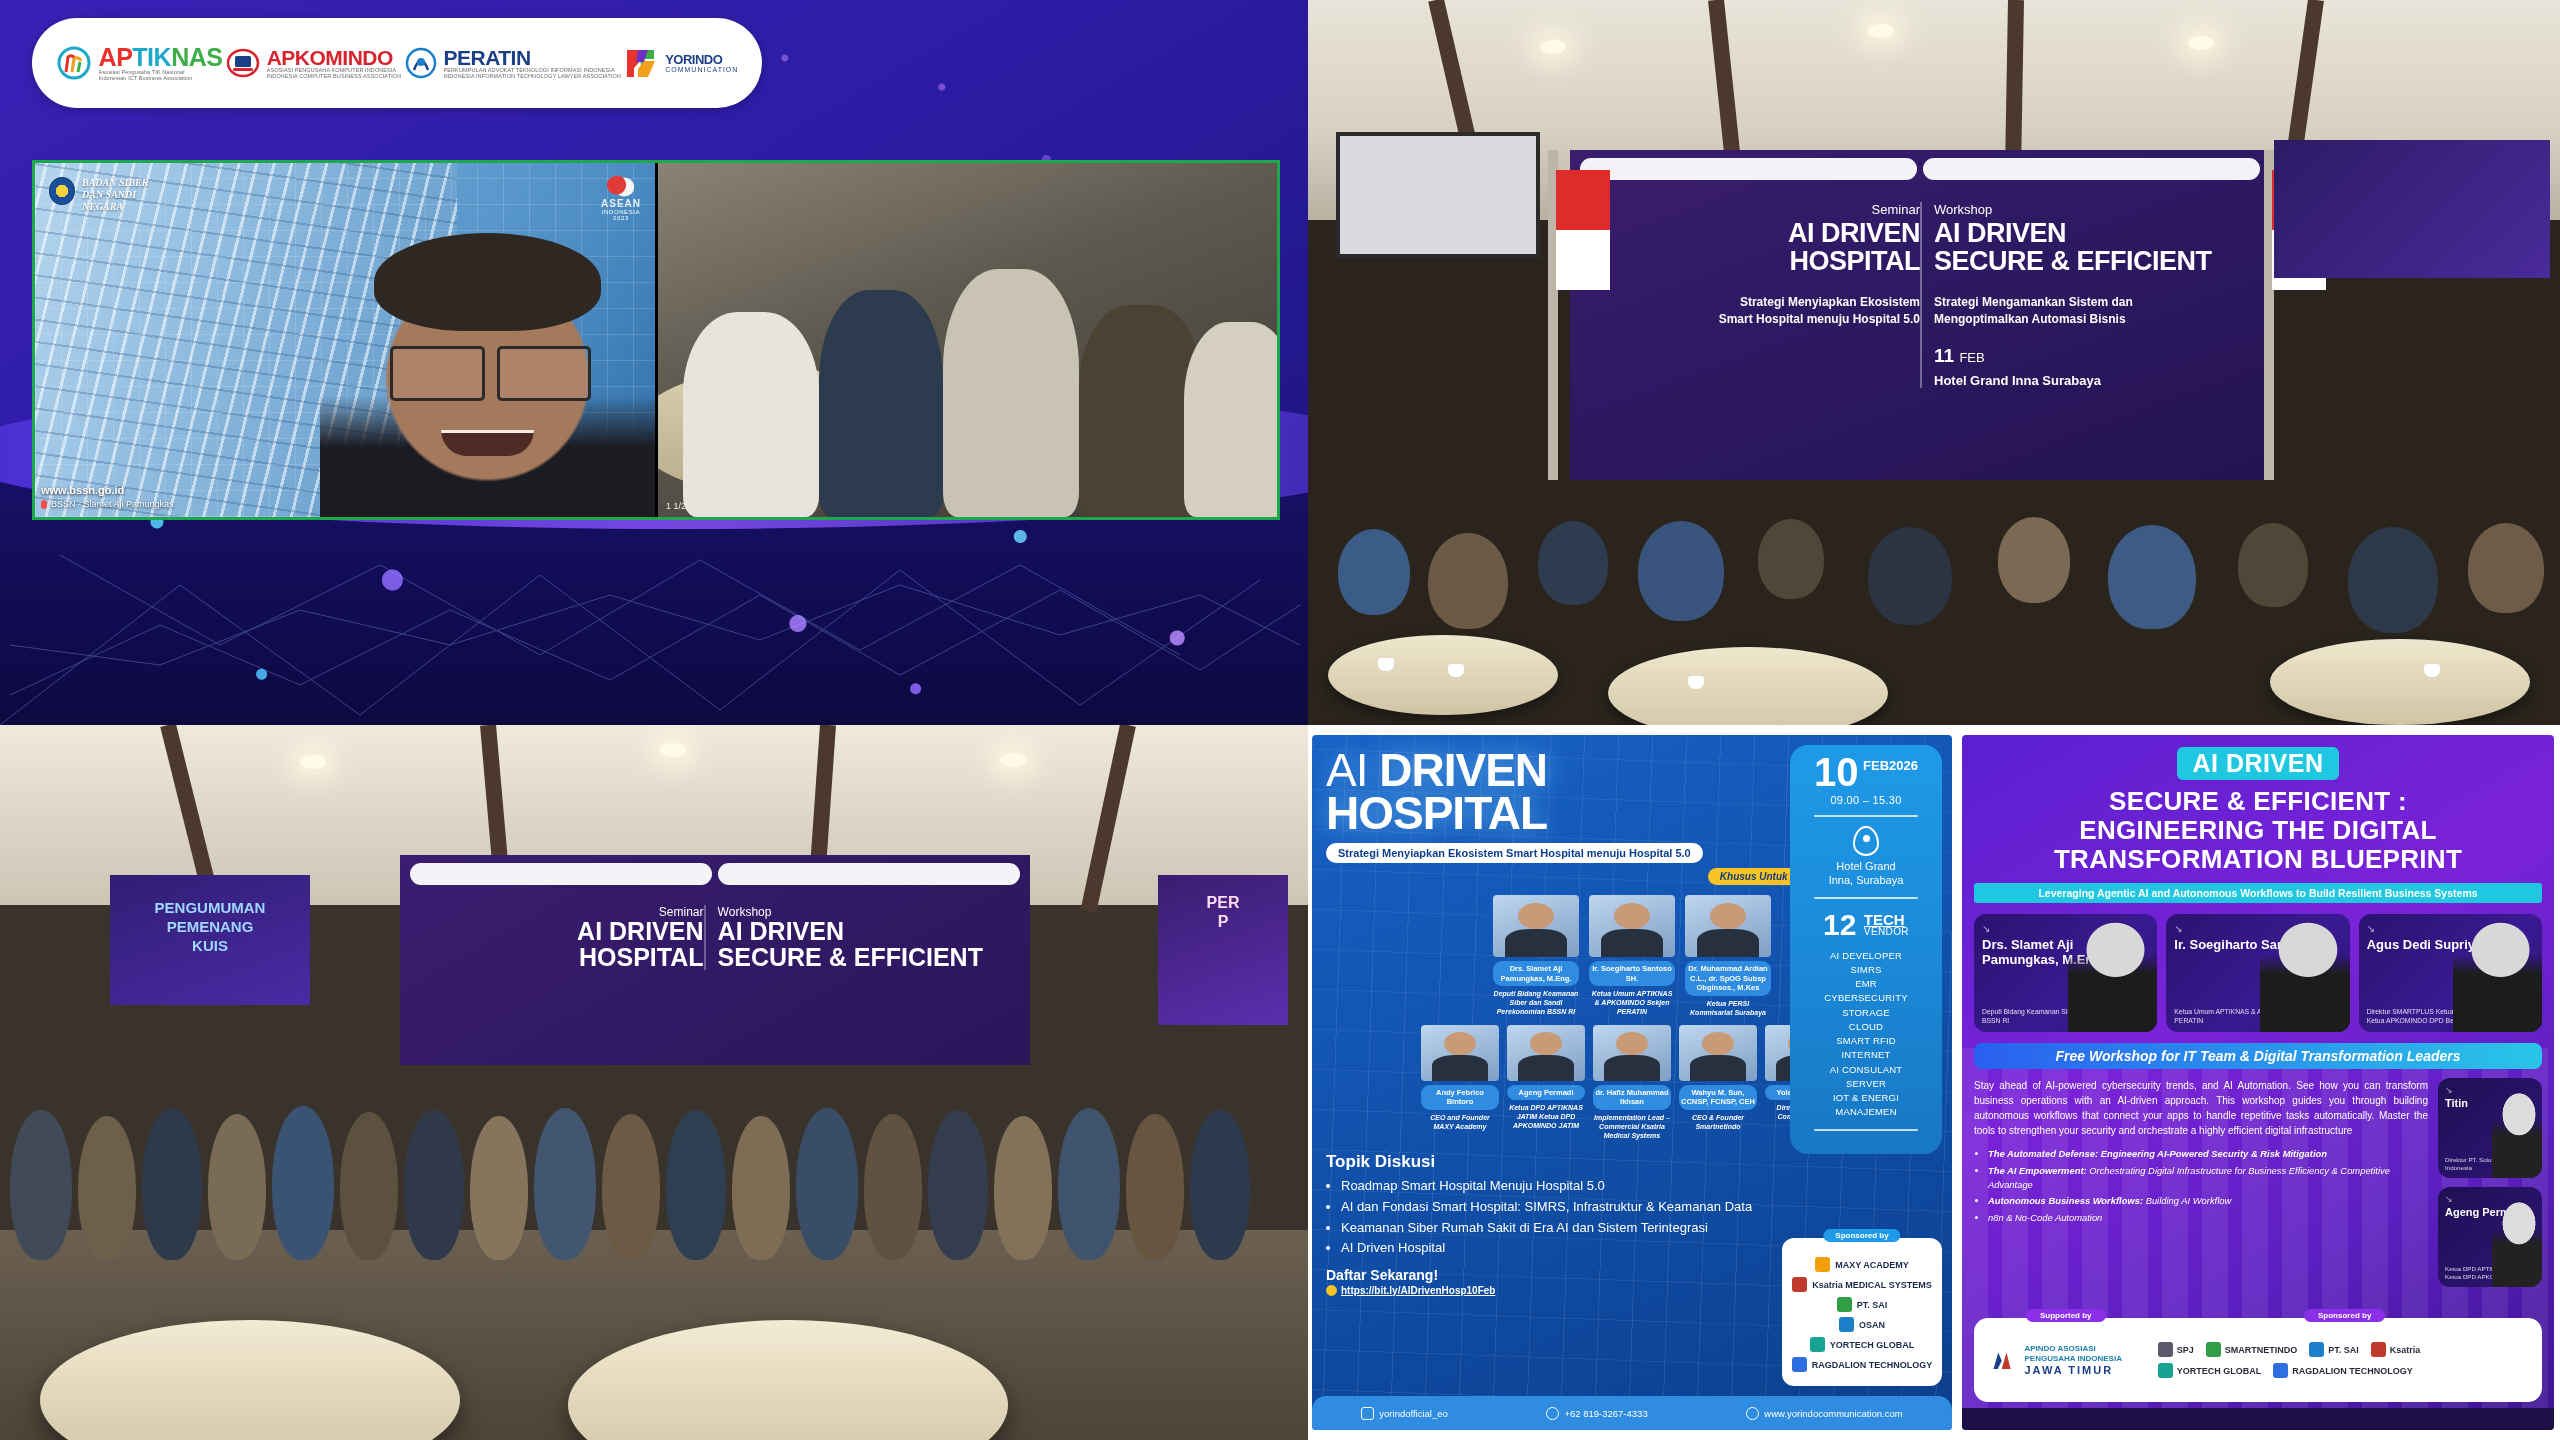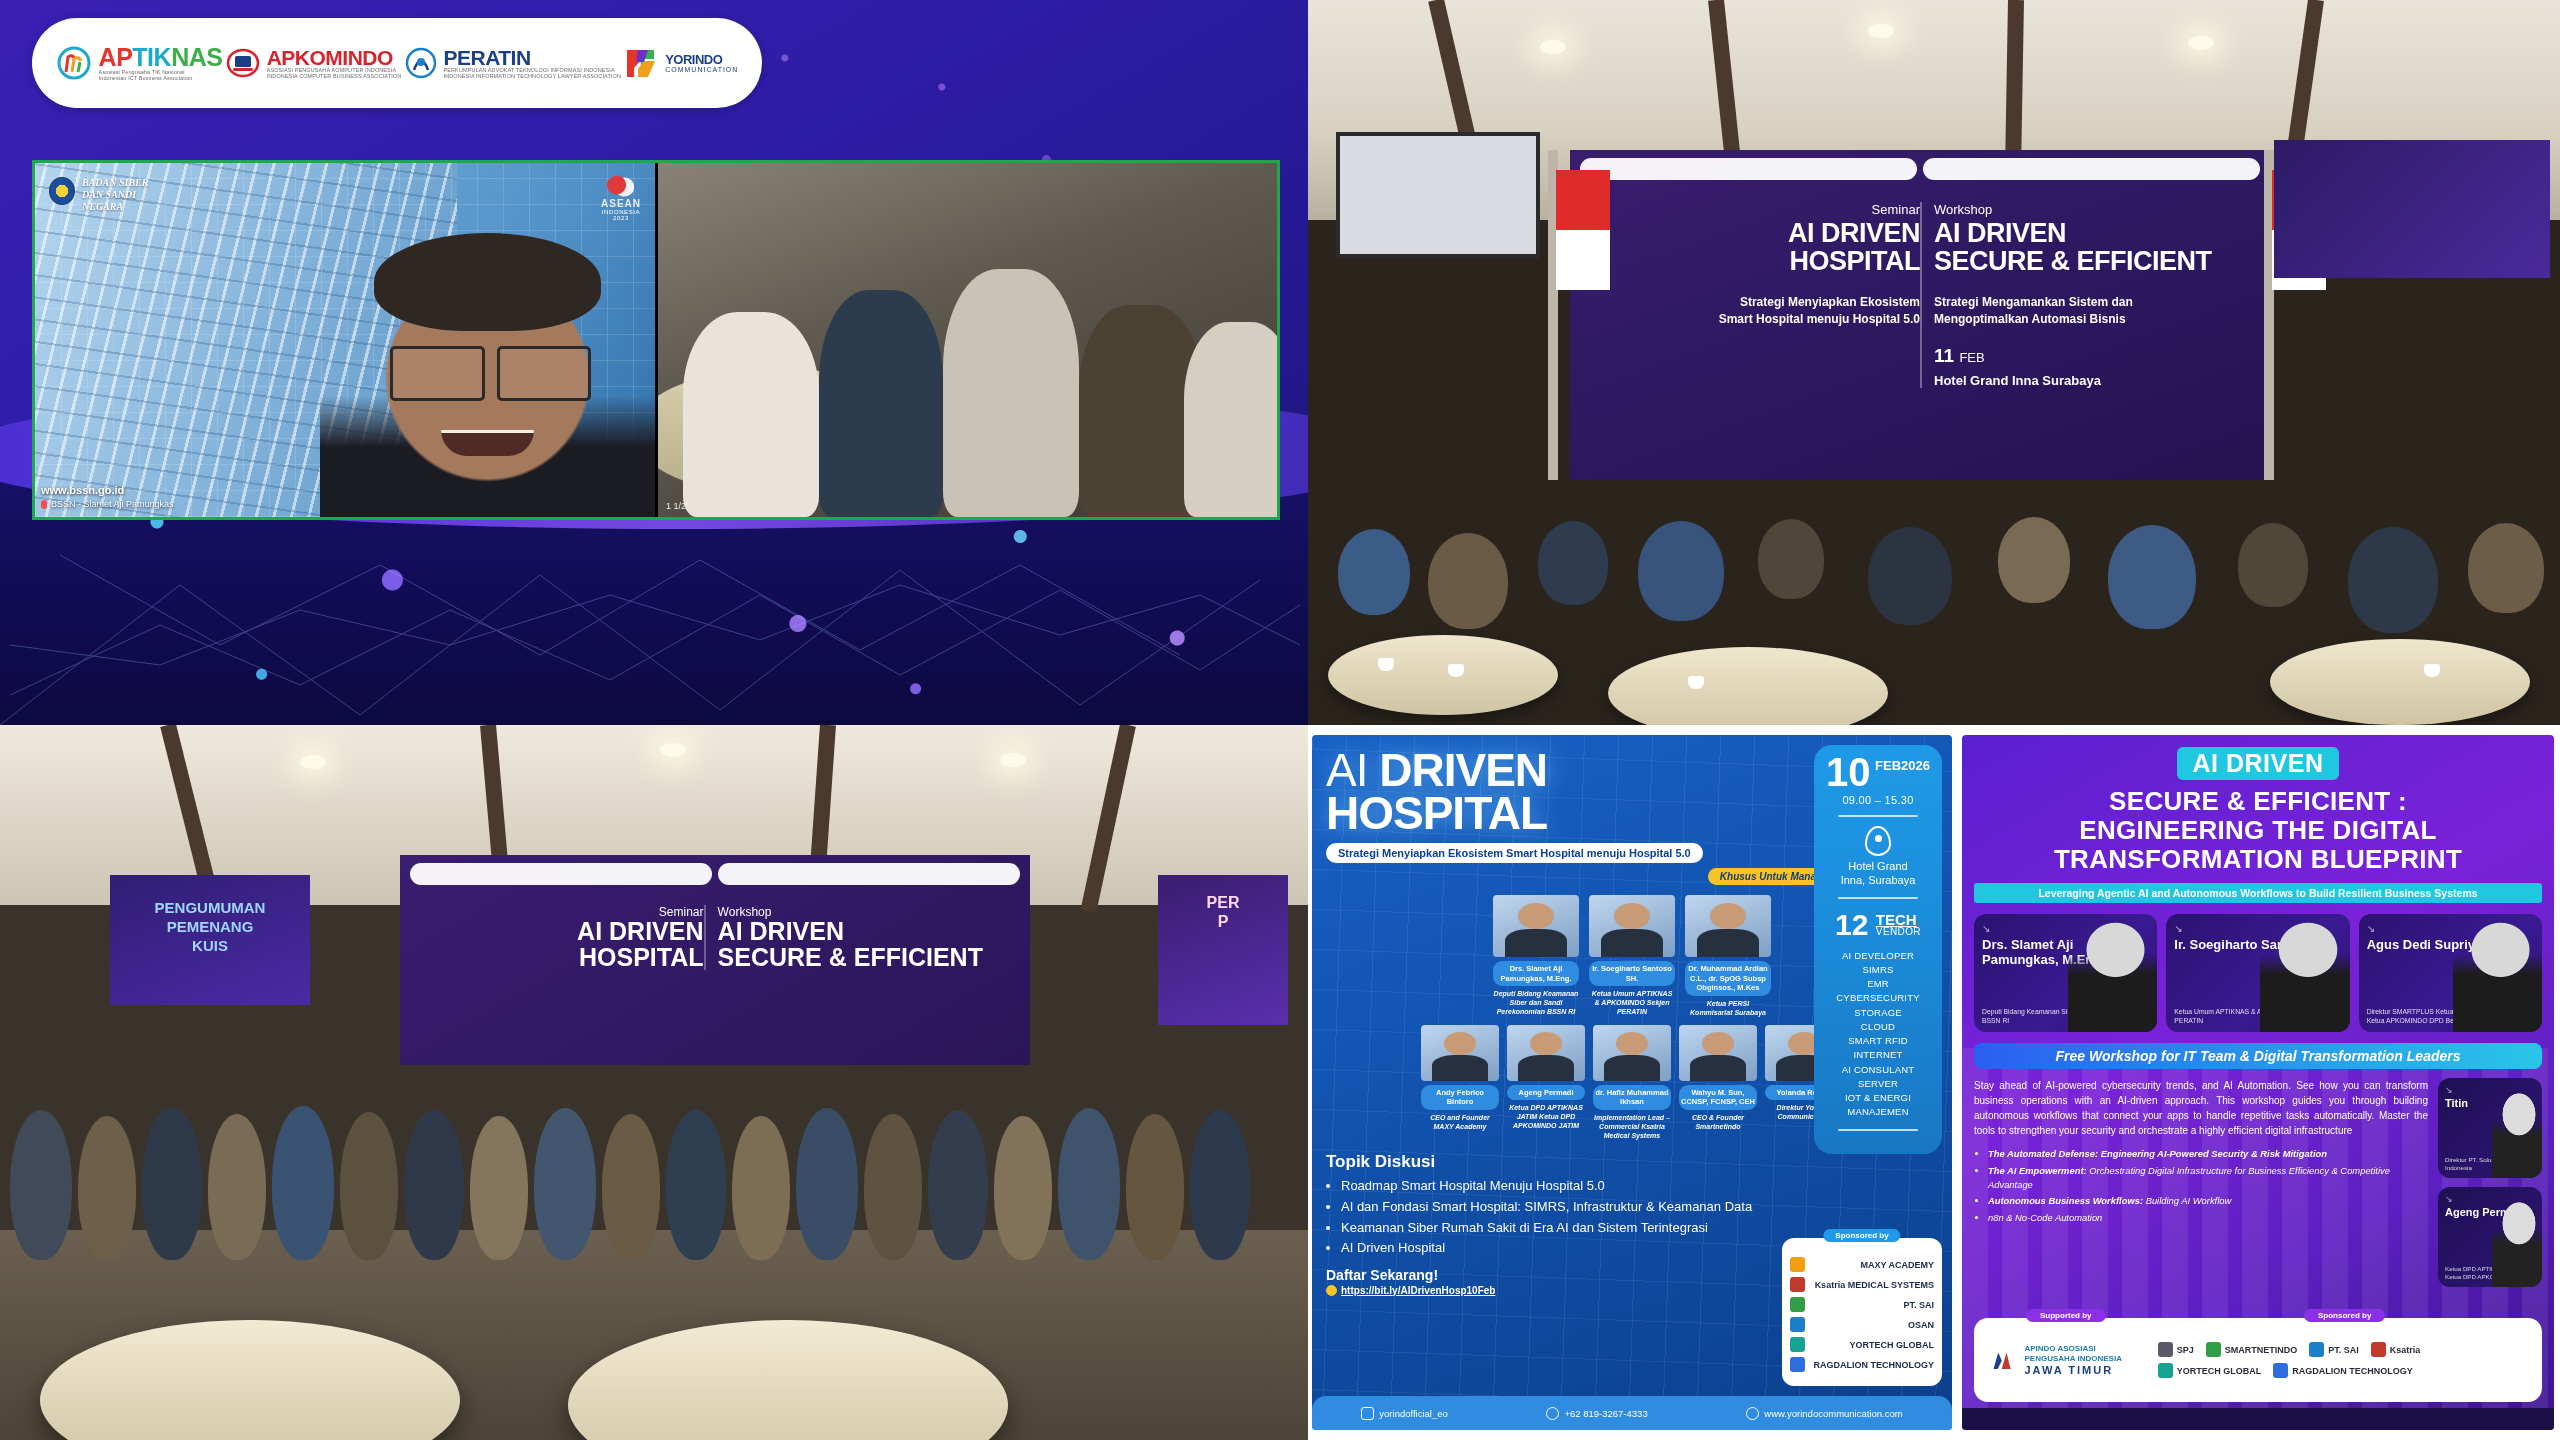--- a/index.html
+++ b/index.html
@@ -155,21 +155,21 @@
     background:repeating-linear-gradient(92deg,rgba(255,255,255,.25) 0 1px,transparent 1px 34px),
       repeating-linear-gradient(2deg,rgba(255,255,255,.18) 0 1px,transparent 1px 40px);}
   .pb-inner{position:relative;z-index:2;}
   .pb-title{font-size:46px;font-weight:bold;line-height:.94;letter-spacing:-1px;
     text-shadow:0 0 26px rgba(120,200,255,.8);}
   .pb-title .thin{font-weight:300;}
   .pb-pill{display:inline-block;margin-top:8px;background:#ffffff;color:#0d3f8f;font-weight:bold;
     font-size:11px;border-radius:12px;padding:4px 12px;}
   .pb-pill-y{display:block;width:max-content;margin:5px 0 0 auto;background:#f7c325;color:#123b7c;
     font-weight:bold;font-style:italic;font-size:10px;border-radius:11px;padding:3px 12px;}
-  .pb-side{position:absolute;right:10px;top:10px;width:128px;border-radius:18px;z-index:3;
+  .pb-side{position:absolute;right:10px;top:10px;width:152px;border-radius:18px;z-index:3;
     background:linear-gradient(180deg,#1f9ae8 0%,#1b8ad8 50%,#1877c4 100%);
     padding:10px 8px 14px;box-sizing:border-box;text-align:center;}
   .pbs-day{font-size:40px;font-weight:bold;line-height:.86;display:inline-block;}
   .pbs-mon{display:inline-block;text-align:left;font-size:13px;font-weight:bold;line-height:1.02;vertical-align:top;margin-top:4px;}
   .pbs-time{font-size:11px;margin-top:4px;letter-spacing:.3px;}
   .pbs-rule{height:2px;background:rgba(255,255,255,.75);margin:9px 16px;border-radius:1px;}
   .pin{width:22px;height:26px;margin:0 auto 4px;border-radius:50% 50% 50% 50%/60% 60% 40% 40%;
     border:2px solid #fff;position:relative;}
   .pin::after{content:"";position:absolute;left:50%;top:28%;width:7px;height:7px;margin-left:-3.5px;
     border-radius:50%;background:#fff;}
@@ -195,21 +195,21 @@
   .pb-topik{position:relative;z-index:2;margin-top:12px;}
   .pb-topik h3{margin:0 0 5px;font-size:17px;}
   .pb-topik ul{margin:0;padding-left:15px;}
   .pb-topik li{font-size:13px;line-height:1.45;margin-bottom:2px;}
   .pb-daftar{margin-top:9px;font-size:14px;font-weight:bold;}
   .pb-link{margin-top:2px;font-size:10px;font-weight:bold;text-decoration:underline;display:flex;gap:4px;align-items:center;}
   .pb-spons{position:absolute;right:10px;bottom:44px;width:160px;background:#fff;border-radius:12px;
     padding:14px 8px 9px;box-sizing:border-box;z-index:4;text-align:center;}
   .pb-spons-tag{position:absolute;left:50%;top:-9px;transform:translateX(-50%);background:#1f9ae8;
     color:#fff;font-size:8px;font-weight:bold;border-radius:9px;padding:2px 12px;white-space:nowrap;}
-  .spl{display:flex;align-items:center;justify-content:space-between;gap:5px;margin:5px 0;
+  .spl{display:flex;align-items:center;justify-content:center;gap:5px;margin:5px 0;
     font-size:9px;font-weight:bold;color:#1b2a4a;}
   .spl .mark{width:15px;height:15px;border-radius:3px;}
   .pb-foot{position:absolute;left:0;right:0;bottom:0;height:34px;background:#2f8ce0;
     border-radius:14px 14px 0 0;display:flex;align-items:center;justify-content:space-around;
     font-size:9.5px;z-index:5;}
   .pb-foot span{display:flex;align-items:center;gap:5px;}
   .cic{width:11px;height:11px;border:1.4px solid #fff;border-radius:3px;display:inline-block;}
   .cic.rd{border-radius:50%;}
 
   

